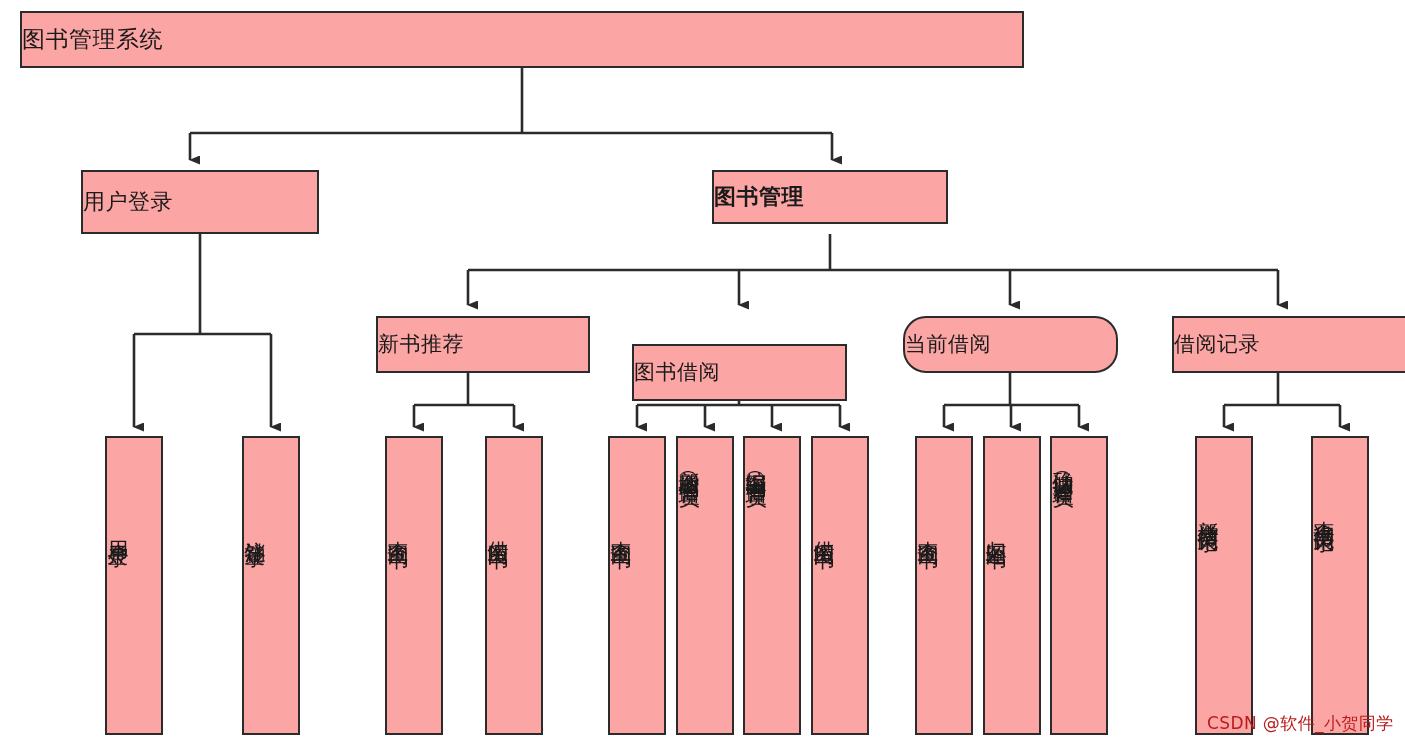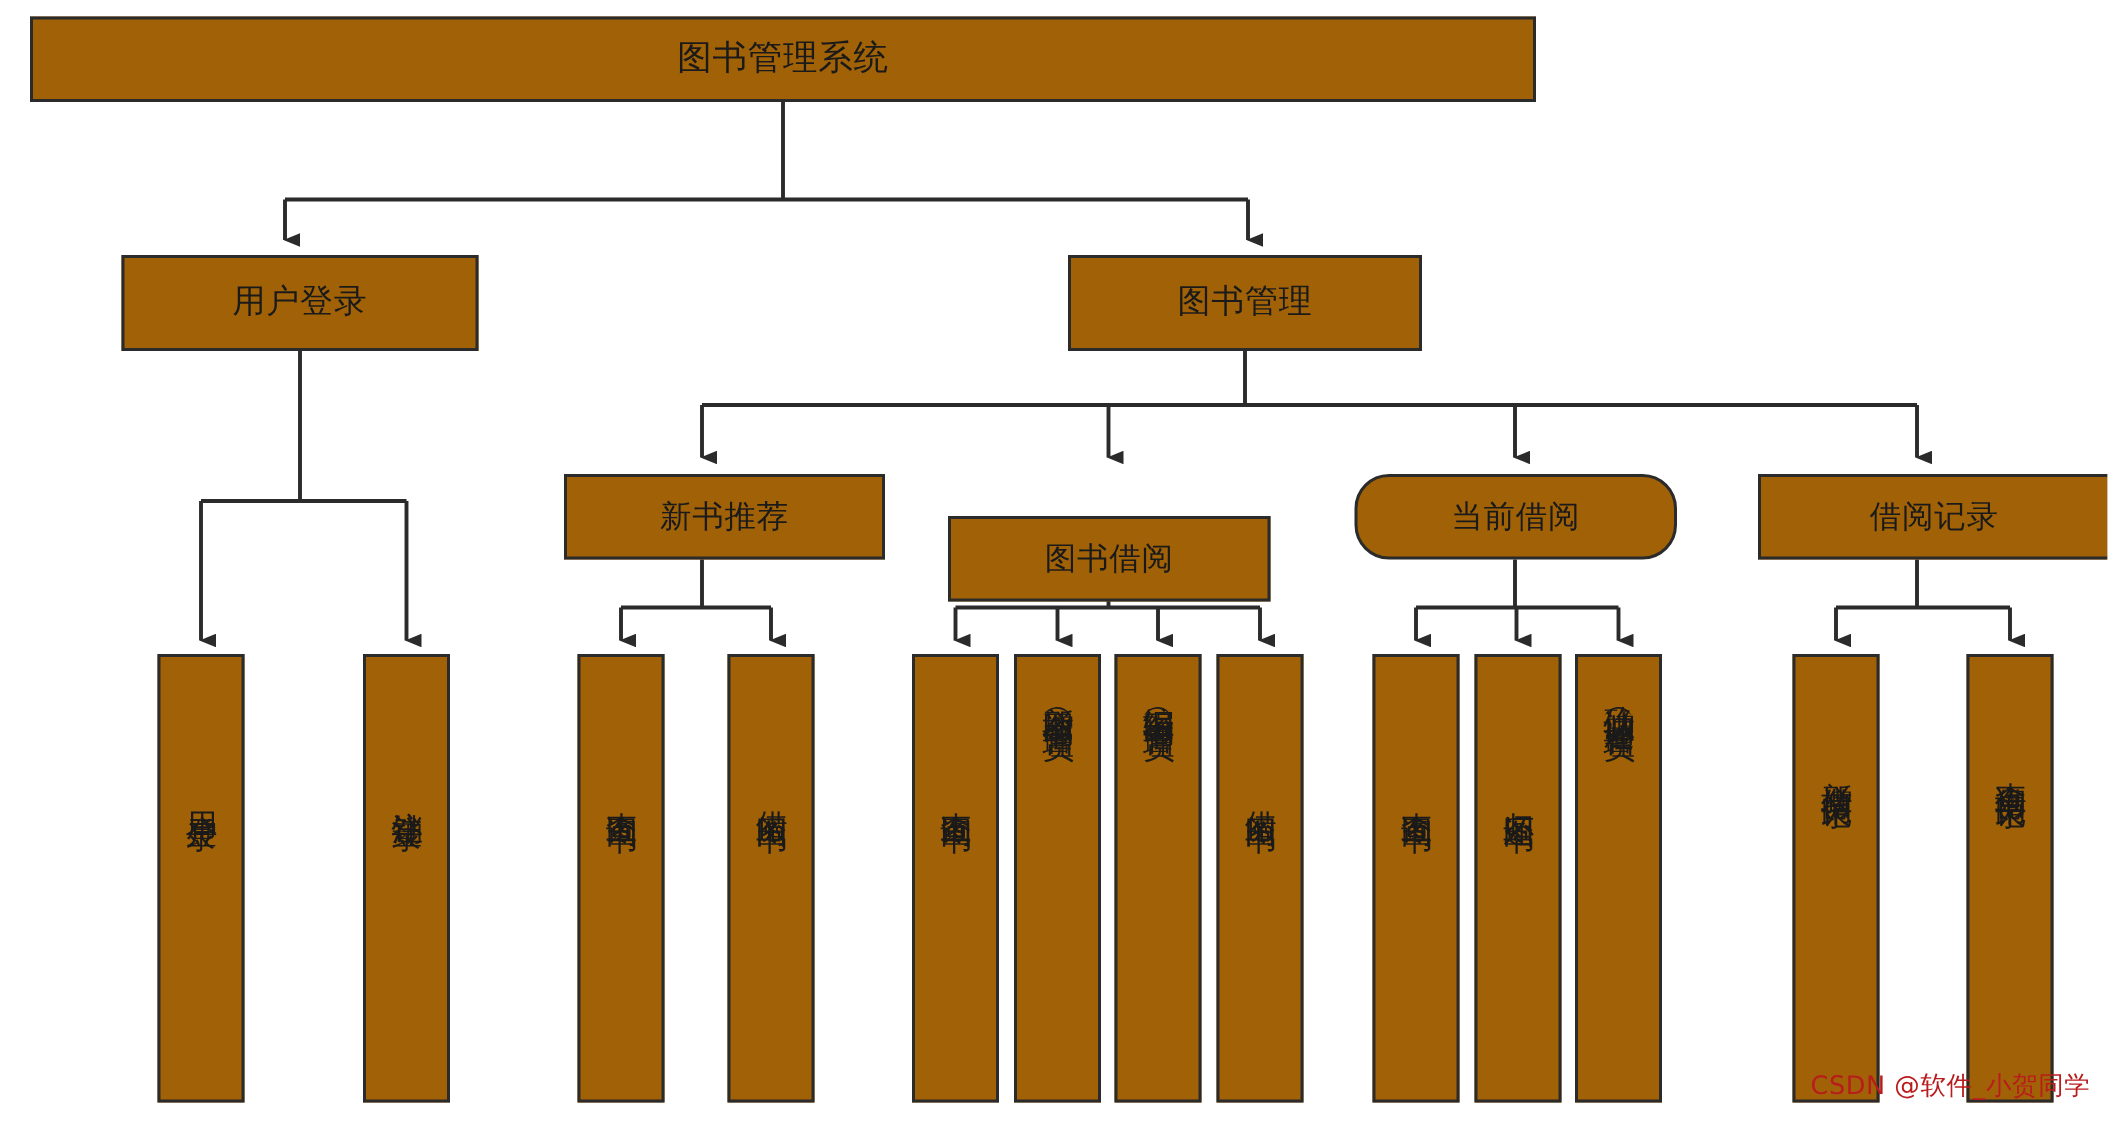--- a/index.html
+++ b/index.html
@@ -23,24 +23,24 @@
     left: 0;
     top: 0;
     width: 1405px;
     height: 747px;
     pointer-events: none;
   }
   .node {
     position: absolute;
     box-sizing: border-box;
     border: 2.4px solid #2b2b2b;
-    background: #a16207;
+    background: #fca5a5;
     display: flex;
     align-items: center;
-    justify-content: center;
+    justify-content: flex-start;
     color: #1a1a1a;
   }
   .node .label {
     display: block;
     text-align: center;
     line-height: 1.18;
     letter-spacing: 0.5px;
   }
   .node-root {
     font-size: 23px;
@@ -137,21 +137,21 @@
     </g>
   </svg>
 
   <div class="node node-root" style="left:20px; top:11px; width:1004px; height:57px;">
     <span class="label">图书管理系统</span>
   </div>
 
   <div class="node node-l1" style="left:81px; top:170px; width:238px; height:64px;">
     <span class="label">用户登录</span>
   </div>
-  <div class="node node-l1" style="left:712px; top:170px; width:236px; height:64px;">
+  <div class="node node-l1" style="left:712px; top:170px; width:236px; height:54px;font-weight:bold;">
     <span class="label">图书管理</span>
   </div>
 
   <div class="node node-l2" style="left:376px; top:316px; width:214px; height:57px;">
     <span class="label">新书推荐</span>
   </div>
   <div class="node node-l2" style="left:632px; top:316px; width:215px; height:57px;margin-top:28px;">
     <span class="label">图书借阅</span>
   </div>
   <div class="node node-l2" style="left:903px; top:316px; width:215px; height:57px;border-radius:23px;">

